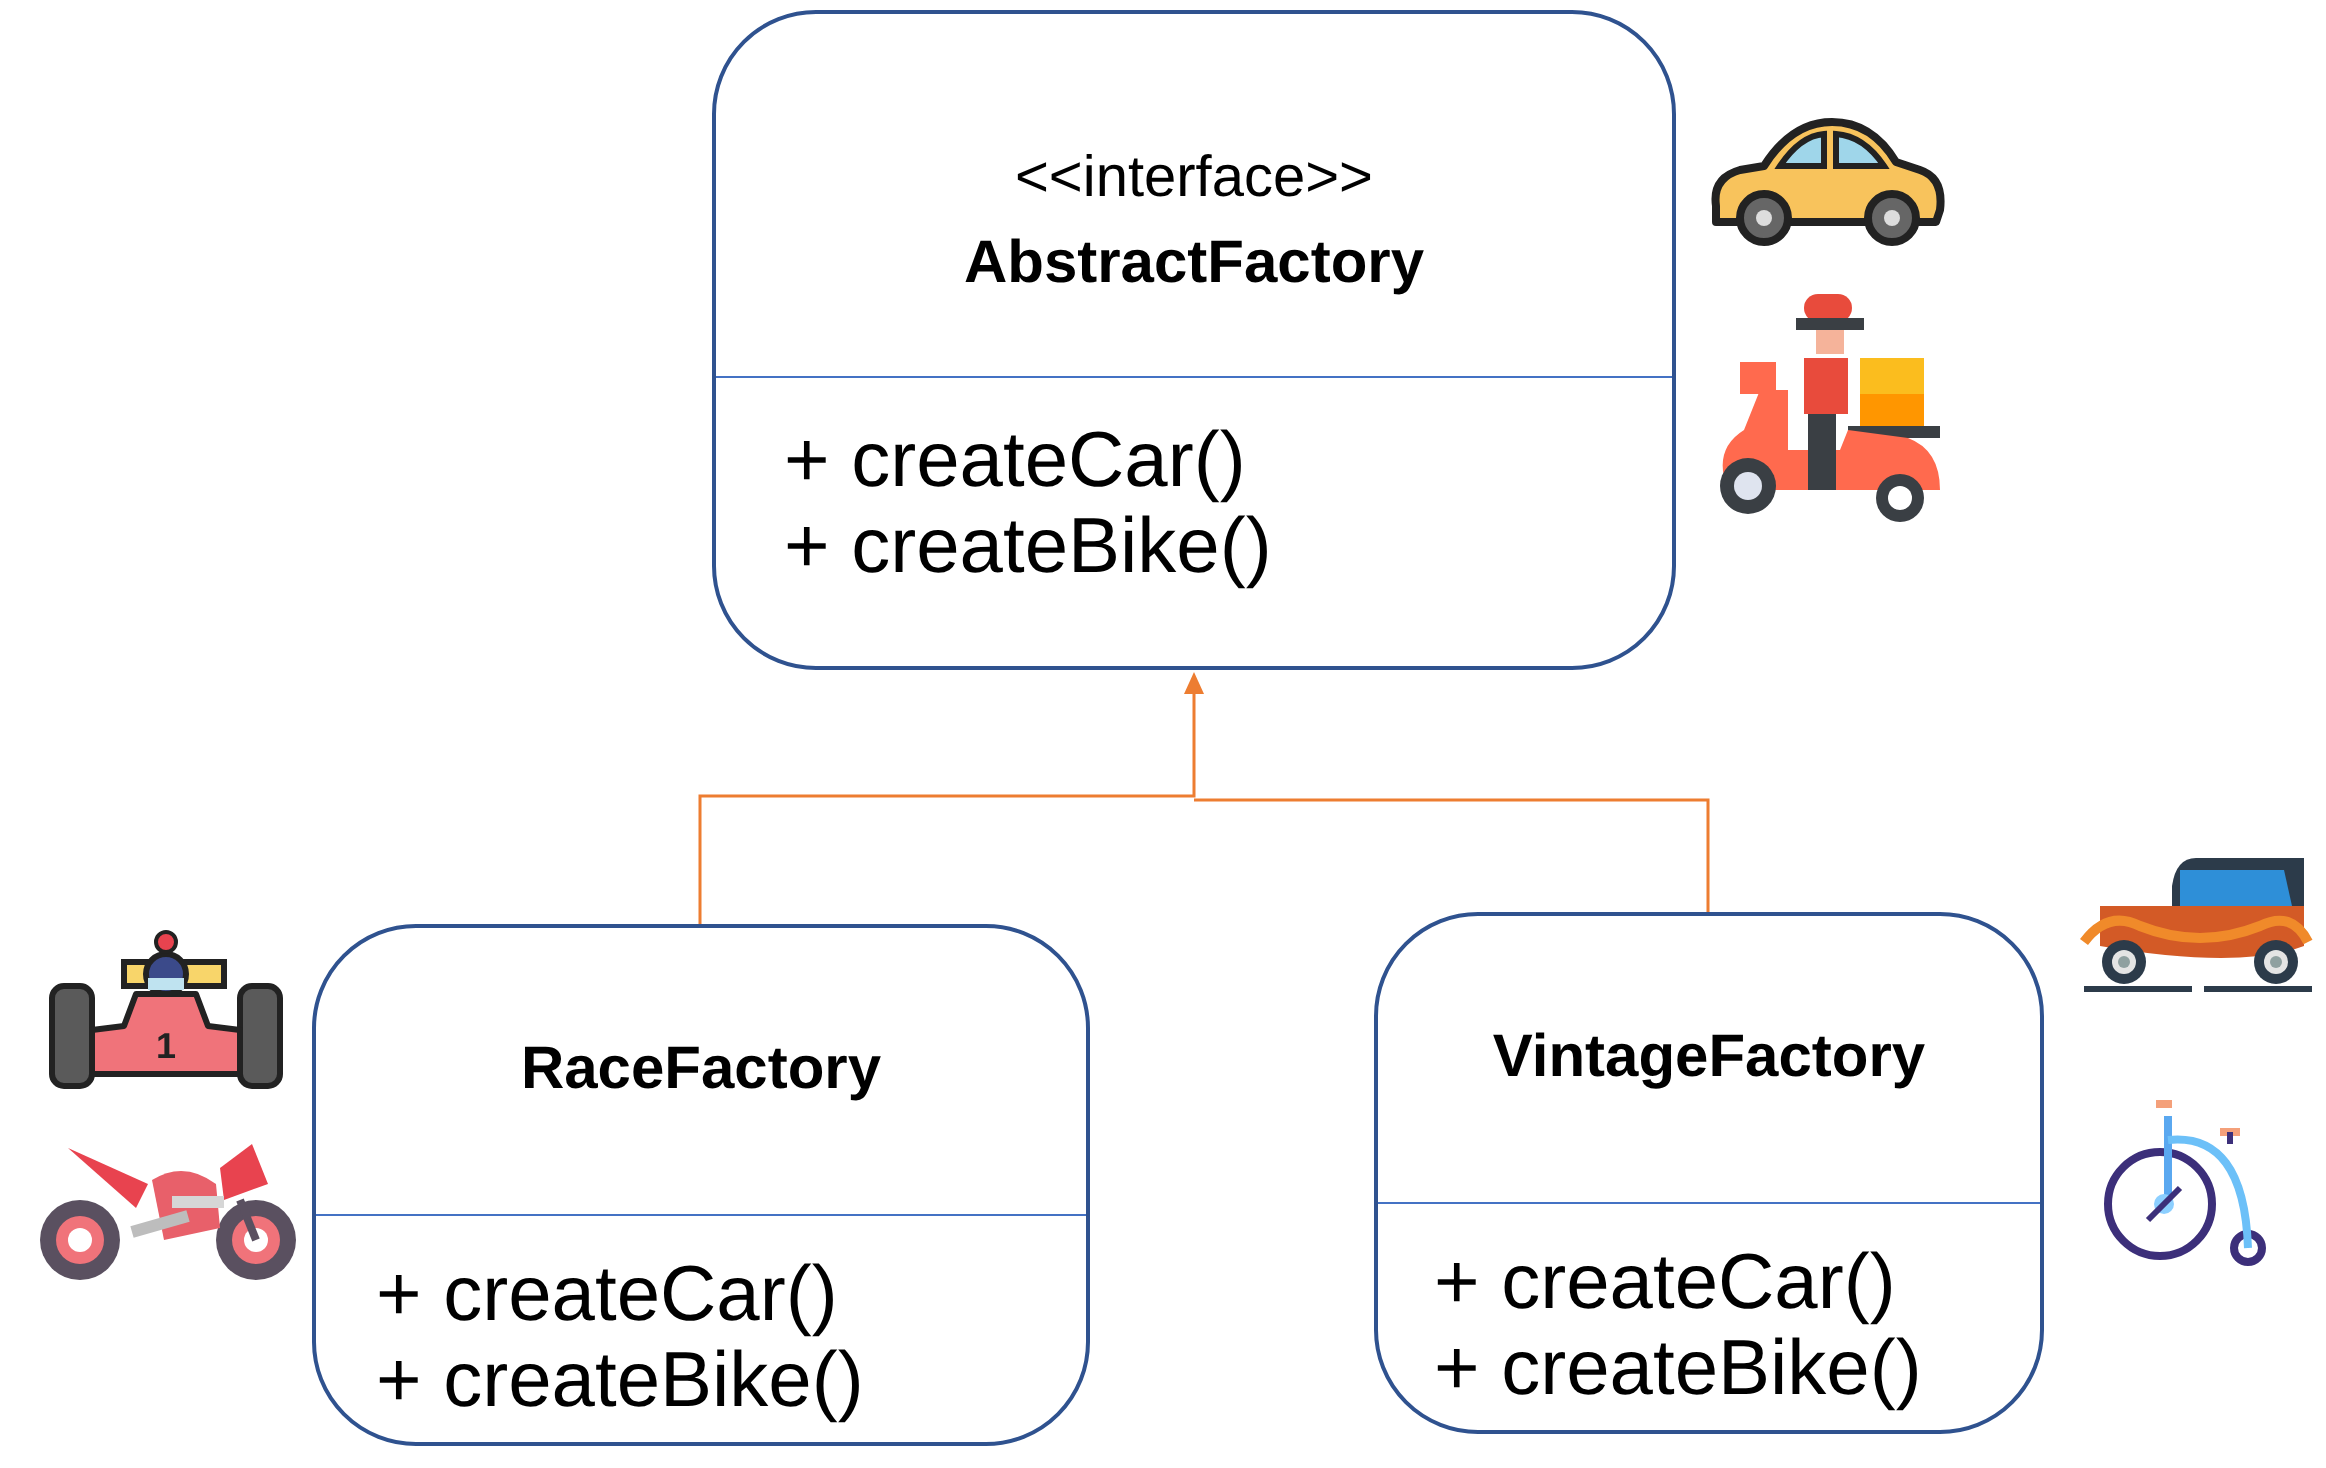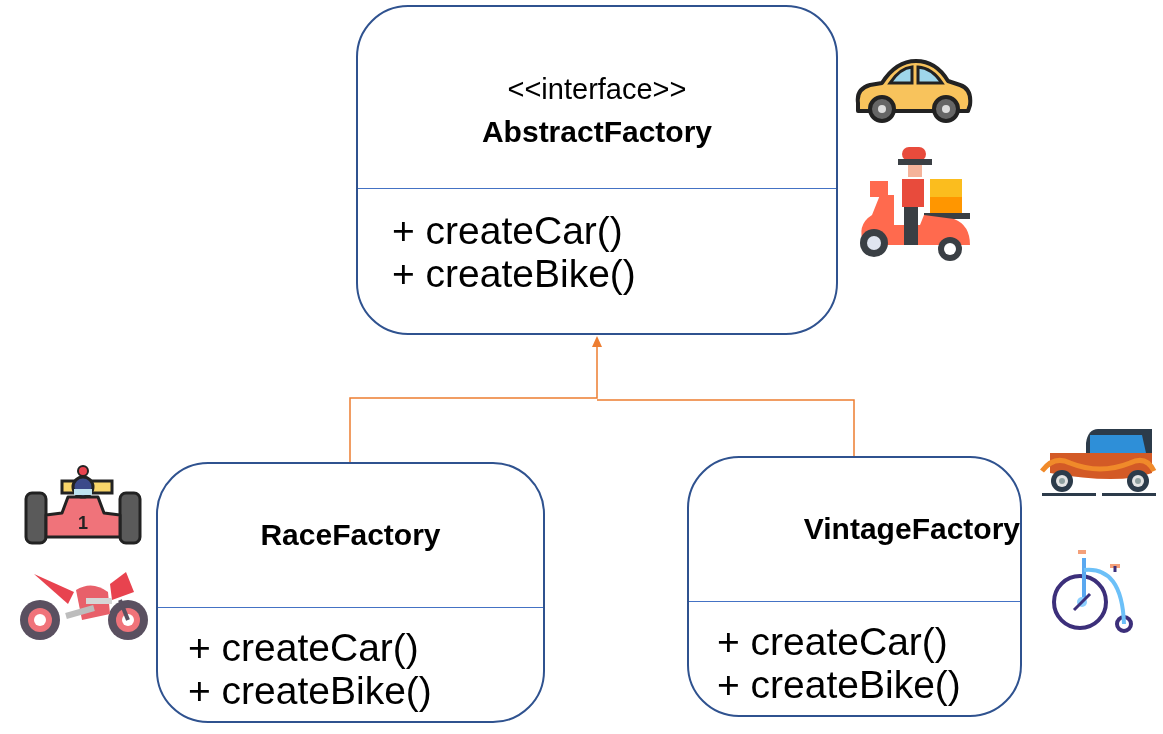--- a/index.html
+++ b/index.html
@@ -36,21 +36,21 @@
 <div class="box" style="left:156px; top:462px; width:389px; height:261px;">
   <div class="center-text title" style="top:54px;">RaceFactory</div>
   <div class="divider" style="top:143px;"></div>
   <div class="methods" style="left:30px; top:162px;">
     <div>+ createCar()</div>
     <div>+ createBike()</div>
   </div>
 </div>
 
 <div class="box" style="left:687px; top:456px; width:335px; height:261px;">
-  <div class="center-text title" style="top:54px;text-align:right;">VintageFactory</div>
+  <div class="center-text title" style="top:54px;">VintageFactory</div>
   <div class="divider" style="top:143px;"></div>
   <div class="methods" style="left:28px; top:162px;">
     <div>+ createCar()</div>
     <div>+ createBike()</div>
   </div>
 </div>
 
 <svg class="icon" style="left:852px; top:55px;" width="122" height="70" viewBox="0 0 122 70">
   <path d="M6,48 Q4,34 18,30 L30,28 Q44,6 64,6 Q84,6 96,26 L108,30 Q120,34 118,50 L116,56 L6,56 Z" fill="#f8c35c" stroke="#222" stroke-width="4" stroke-linejoin="round"></path>
   <path d="M38,28 Q48,13 60,12 L60,28 Z" fill="#9fd6ea" stroke="#222" stroke-width="3"></path>

